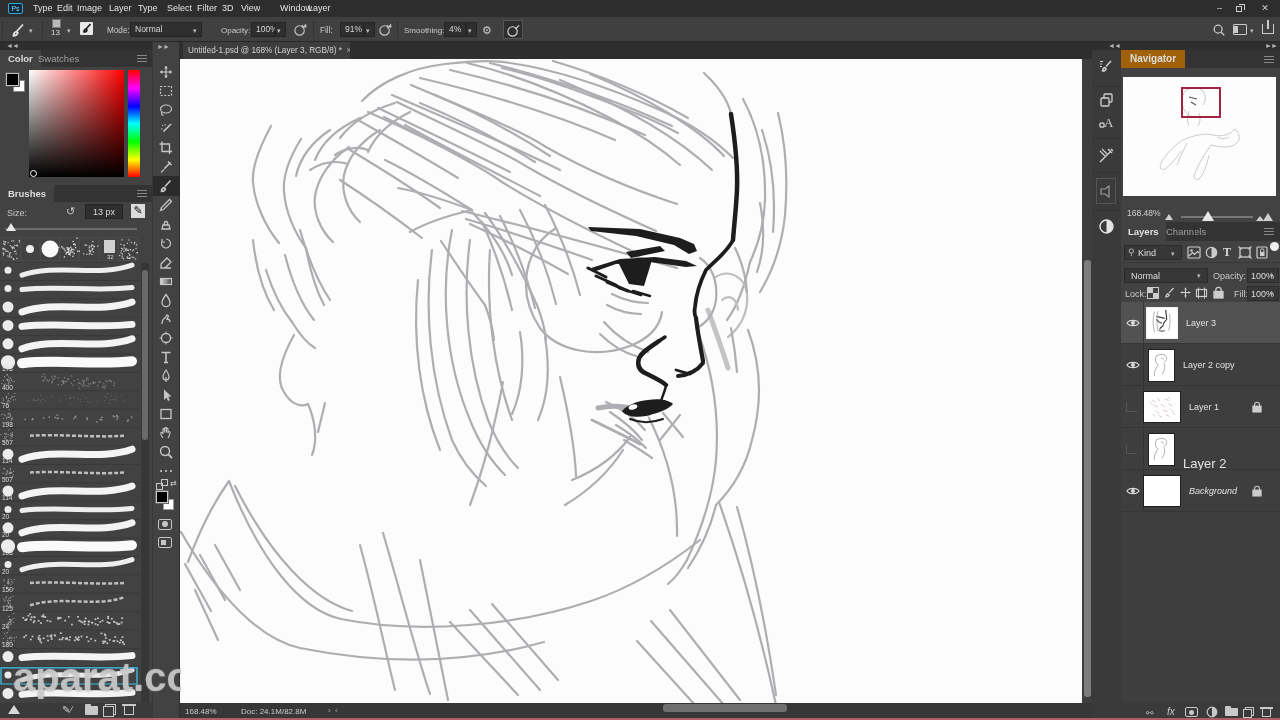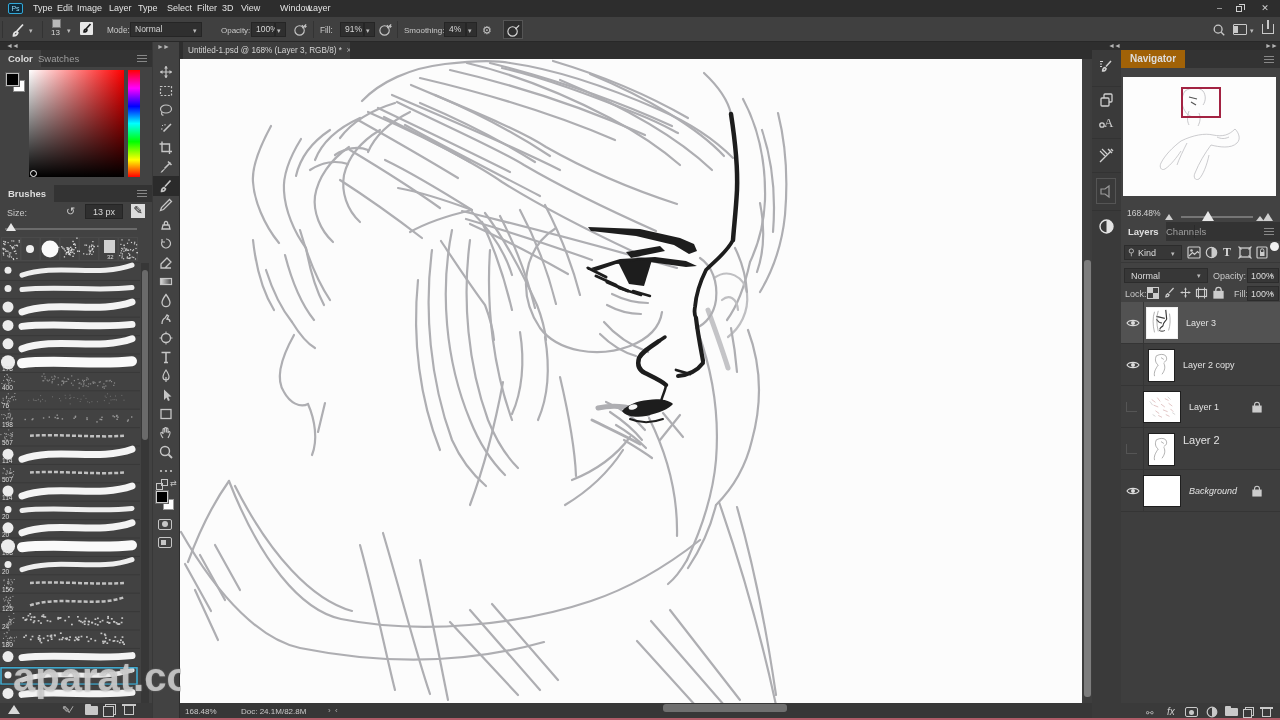--- a/index.html
+++ b/index.html
@@ -1321,21 +1321,21 @@
           <rect x="1" y="5.5" width="9" height="6.5" fill="#ccc"></rect>
           <path d="M2.8,5.5 V4 a2.7,2.7 0 0 1 5.4,0 v1.5"></path>
         </svg>
         <div style="position:absolute;left:0;top:386px;width:159px;height:42px;background:#3e3e3e;border-bottom:1px solid #353535"></div>
         <div style="position:absolute;left:22px;top:386px;width:1px;height:42px;background:#353535"></div>
         <div style="position:absolute;left:5px;top:402px;width:11px;height:10px;border-left:1px solid #555;border-bottom:1px solid #555"></div>
         <div style="position:absolute;left:27px;top:391px;width:27px;height:33px;background:#fff;border:1px solid #1f1f1f"><svg width="100%" height="100%" viewBox="0 0 27 33" fill="none" stroke="#888" stroke-width="0.7">
             <path d="M8,6 C12,4 16,4 18,6 C20,9 19,12 16,13 M8,6 C6,10 7,14 10,16"></path>
             <path d="M10,16 c-3,4 -5,8 -4,12 M16,14 c2,4 1,8 -2,12 M13,8 l3,2"></path>
           </svg></div>
-        <div style="position:absolute;left:62px;top:392px;font-size:11px;color:#e2e2e2;">Layer 2</div>
+        <div style="position:absolute;left:62px;top:414px;font-size:13px;color:#e2e2e2;">Layer 2</div>
         <div style="position:absolute;left:0;top:428px;width:159px;height:42px;background:#3e3e3e;border-bottom:1px solid #353535"></div>
         <div style="position:absolute;left:22px;top:428px;width:1px;height:42px;background:#353535"></div>
         <svg style="position:absolute;left:5px;top:444px" width="14" height="10" viewBox="0 0 14 10">
           <path d="M1,5 C3,1.5 11,1.5 13,5 C11,8.5 3,8.5 1,5 z" fill="none" stroke="#dcdcdc" stroke-width="1.1"></path>
           <circle cx="7" cy="5" r="2" fill="#dcdcdc"></circle>
         </svg>
         <div style="position:absolute;left:22px;top:433px;width:38px;height:32px;background:#fff;border:1px solid #1f1f1f"></div>
         <div style="position:absolute;left:68px;top:444px;font-size:9px;color:#e2e2e2;font-style:italic;">Background</div>
         <svg style="position:absolute;left:131px;top:443px" width="10" height="12" viewBox="0 0 11 13" fill="none" stroke="#ccc" stroke-width="1.2">
           <rect x="1" y="5.5" width="9" height="6.5" fill="#ccc"></rect>

